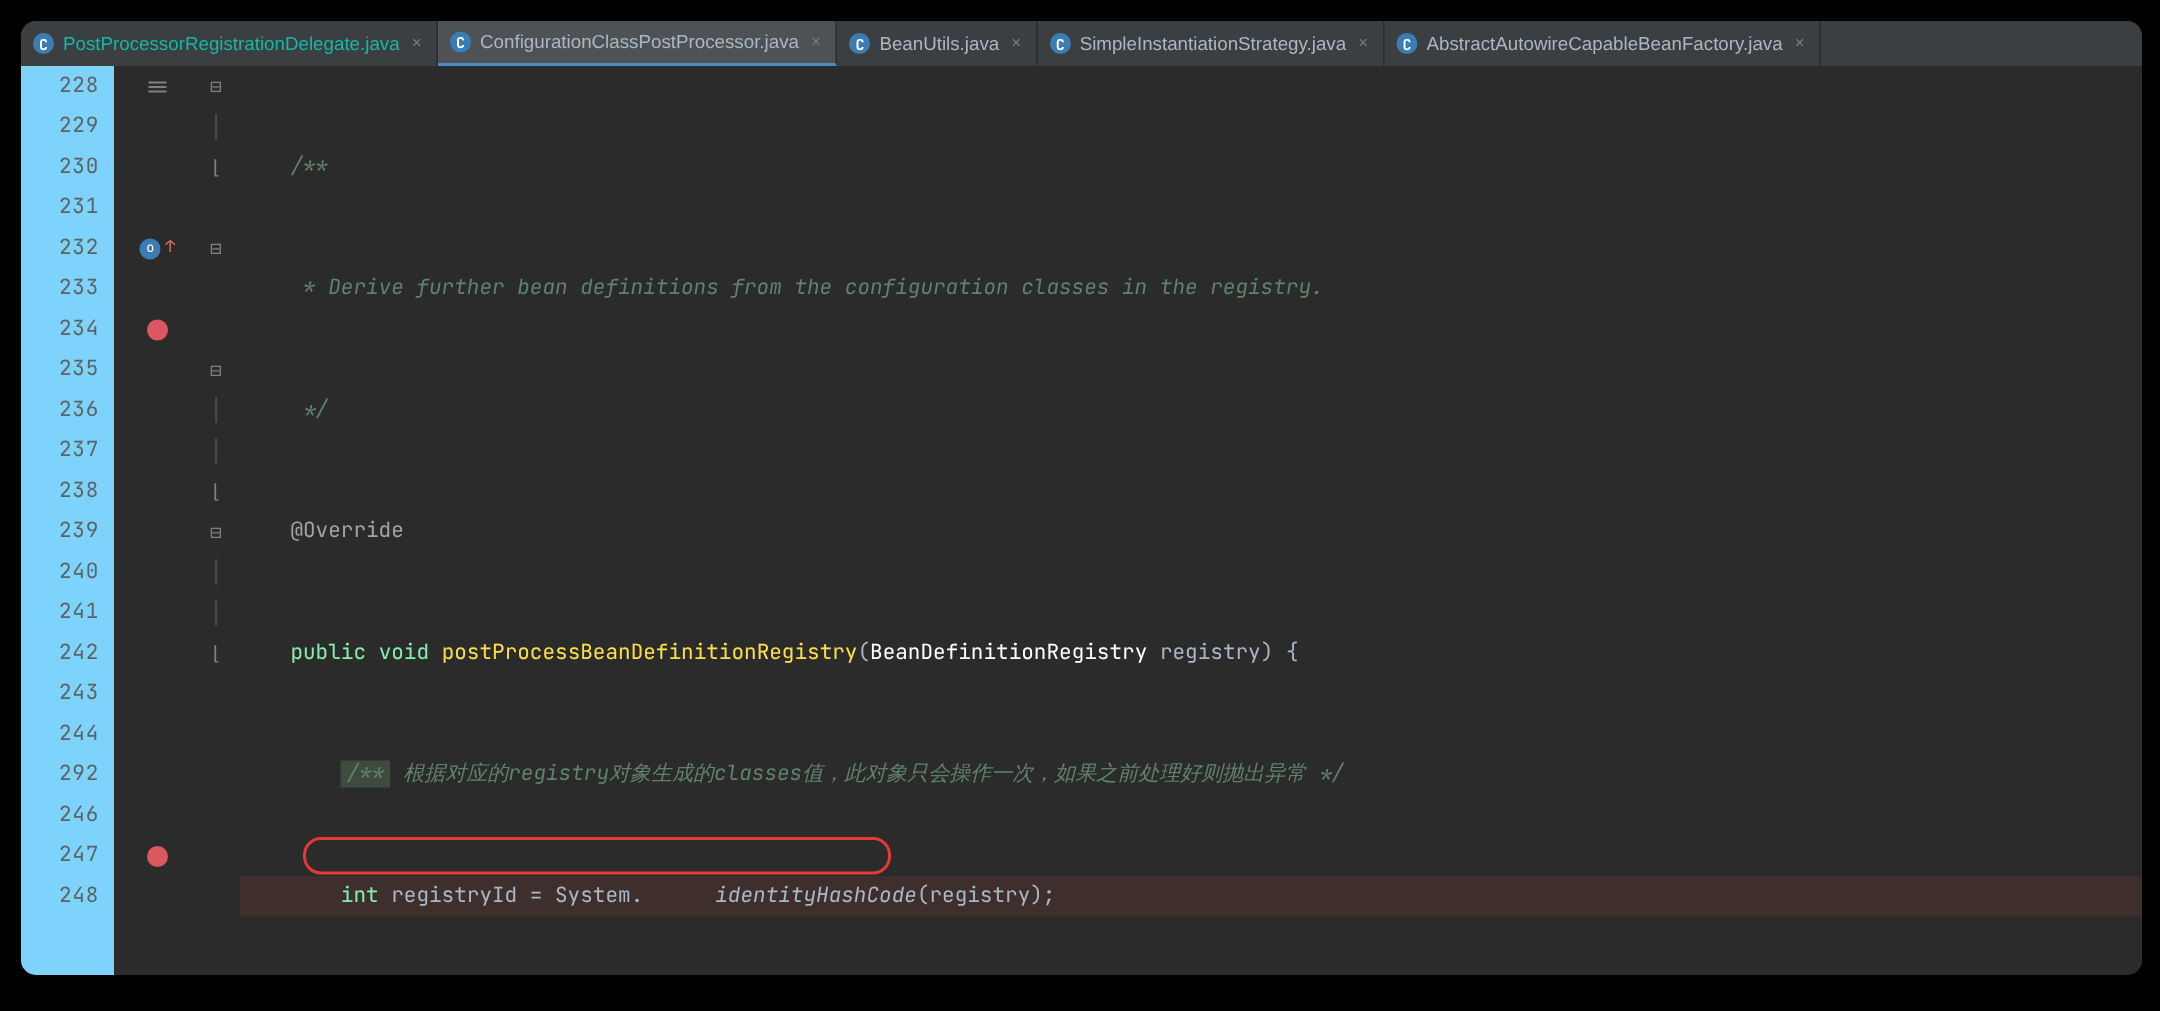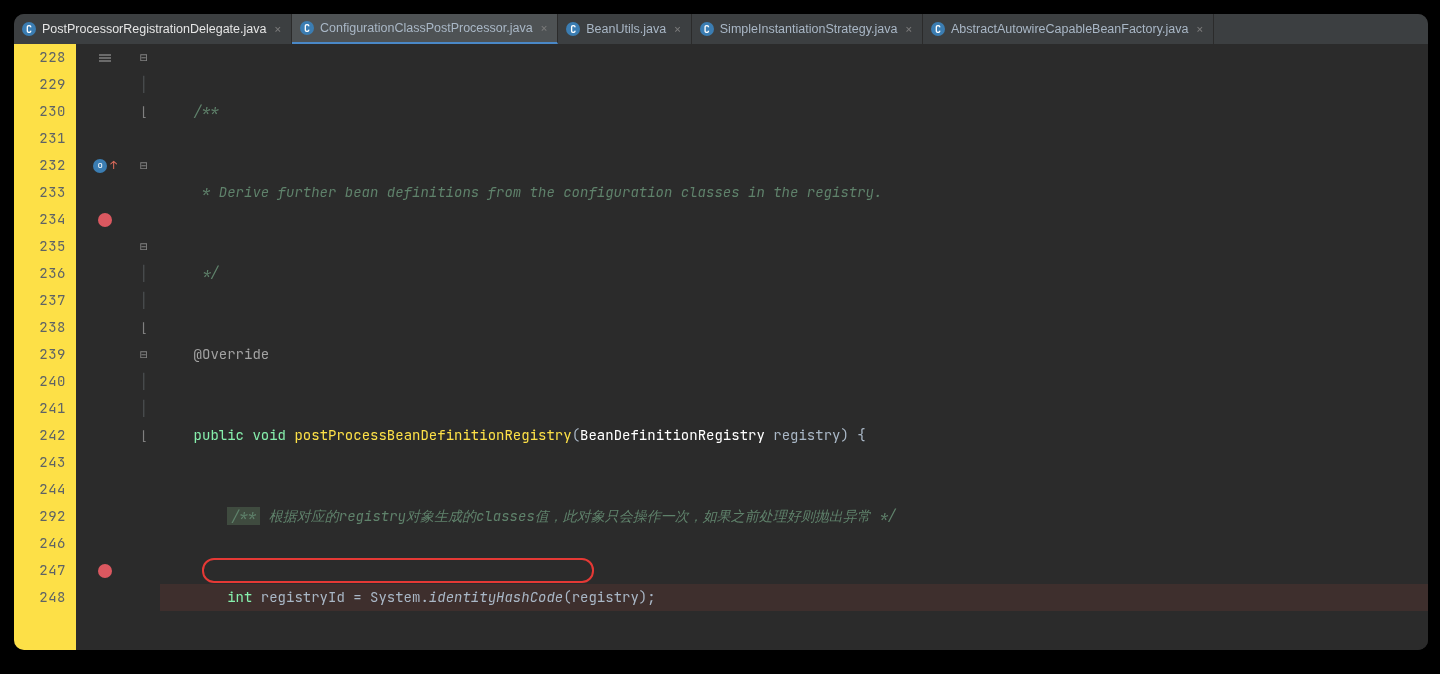--- a/index.html
+++ b/index.html
@@ -48,42 +48,42 @@
     background: #3b7db2;
     color: #fff;
     font-size: 10px;
     font-weight: bold;
     display: inline-flex;
     align-items: center;
     justify-content: center;
     margin-right: 6px;
   }
   .tab .label { font-family: sans-serif; }
-  .tab.pink .label { color: #e5e5e5; }
+  .tab.pink .label { color: #14b8a6; }
   .tab .close {
     margin-left: 8px;
     color: #7a7a7a;
     font-size: 11px;
   }
   
   .editor {
     position: relative;
     display: flex;
     height: calc(100% - 30px);
     font-size: 14px;
     line-height: 27px;
   }
   .gutter-ln {
     width: 62px;
     text-align: right;
     padding-right: 10px;
     color: #5e6366;
     letter-spacing: .5px;
     user-select: none;
-    background: #fde047;
+    background: #7dd3fc;
   }
   .gutter-ic {
     width: 58px;
     background: #2b2b2b;
     position: relative;
   }
   .gutter-fold {
     width: 20px;
     background: #2b2b2b;
     color: #5e6366;
@@ -103,21 +103,21 @@
   .row.hl { background: rgba(120, 60, 50, .25); }
   .gutter-ic .row, .gutter-fold .row { display:flex; align-items:center; justify-content:center; }
   
   .doc { color: #5f826b; font-style: italic; }
   .kw { color: #86efac; }
   .ann { color: #a3a3a3; }
   .mname { color: #fde047; }
   .type { color: #ffffff; }
   .param { color: #a9b7c6; }
   .pl { color: #a9b7c6; }
-  .call { color: #a9b7c6; }
+  .call { color: #a9b7c6; margin-left: 48px; }
   .italic { font-style: italic; }
   
   .bp {
     width: 14px; height: 14px; border-radius:50%;
     background:#db5860;
   }
   .ov {
     display:flex; gap:3px; align-items:center;
     justify-content:center;
   }

